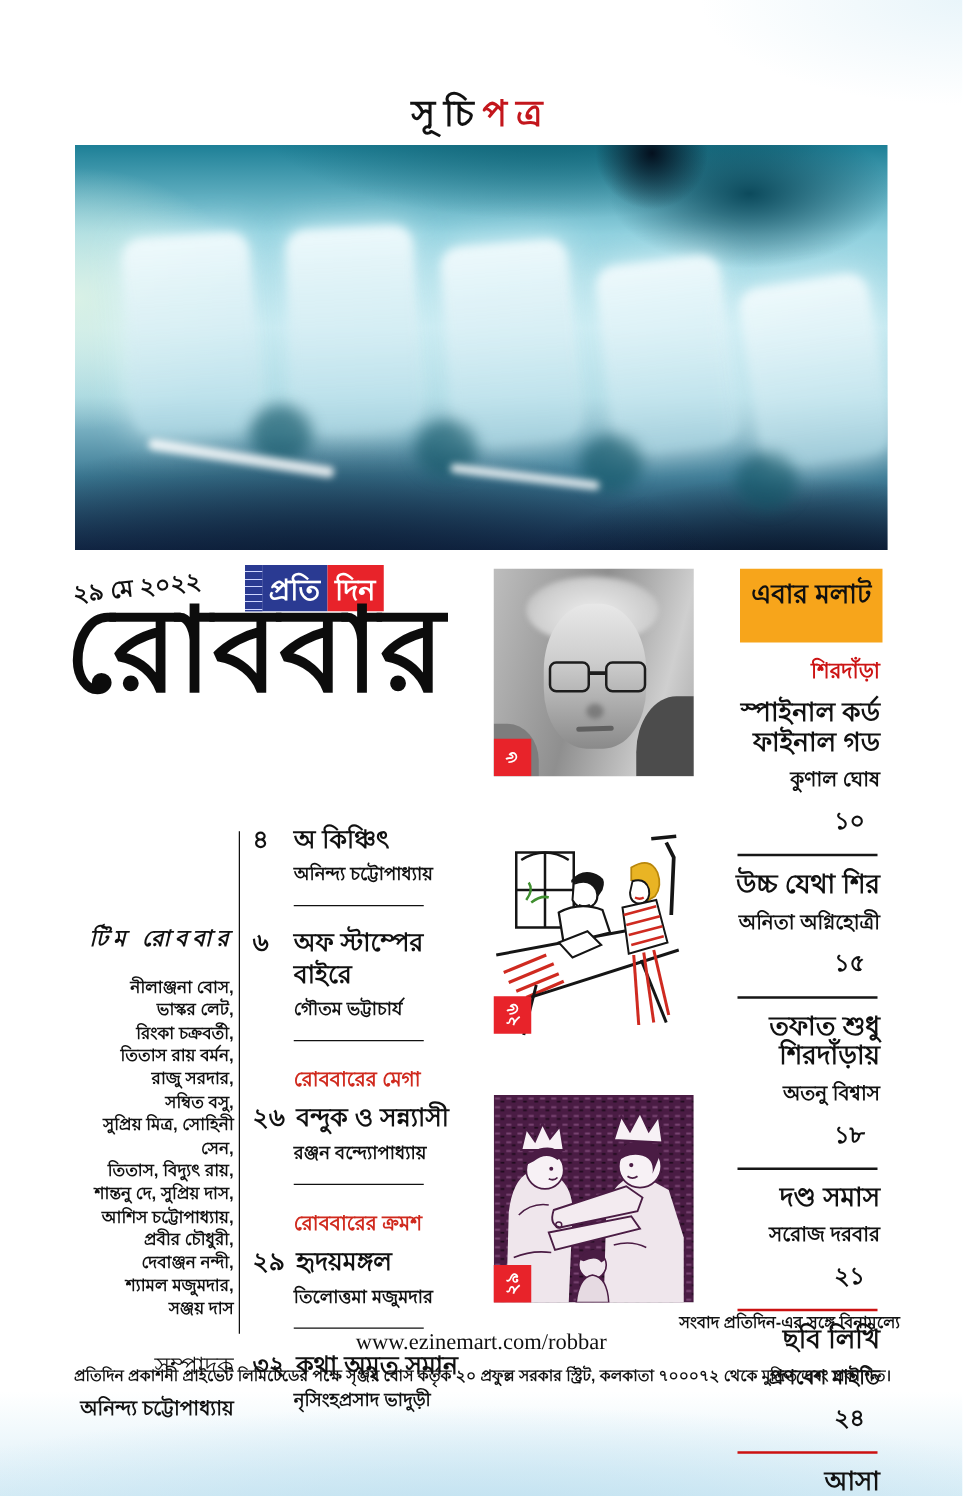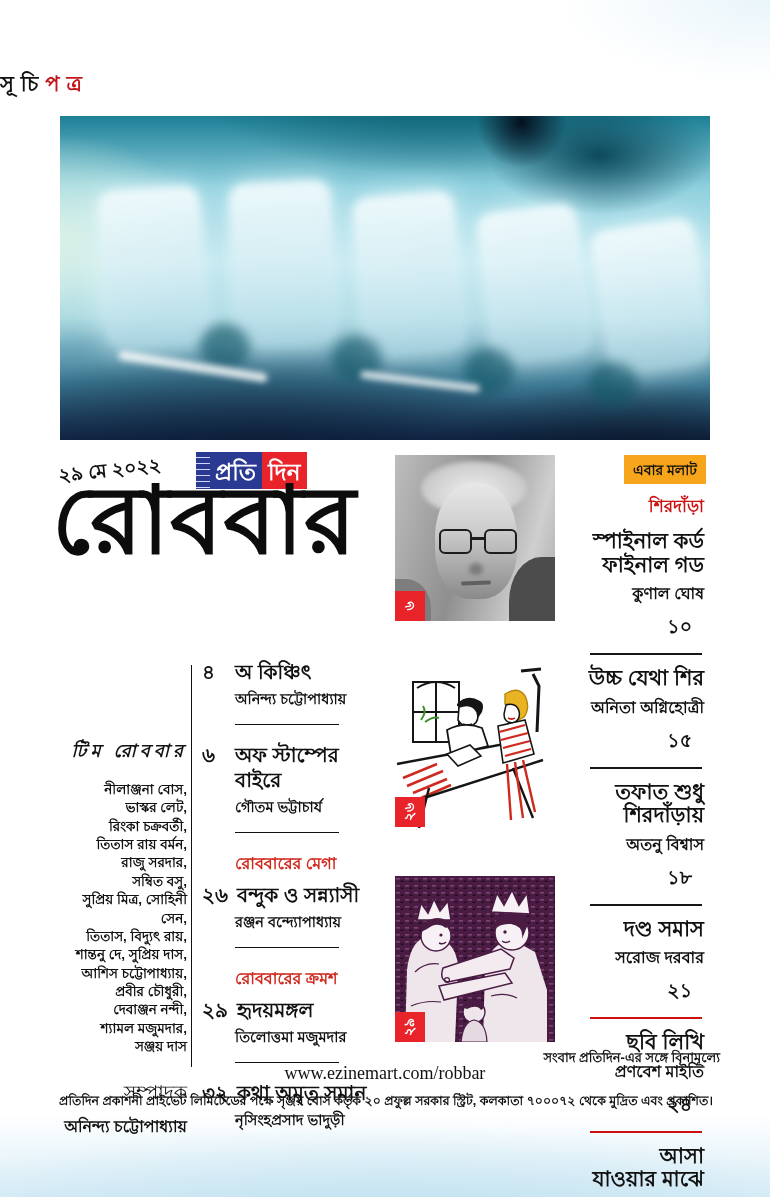--- a/index.html
+++ b/index.html
@@ -4,22 +4,22 @@
 <style>
   html,body{margin:0;padding:0;background:#fff;}
   *{box-sizing:border-box;}
   body{font-family:"Liberation Sans","DejaVu Sans",sans-serif;color:#111;}
   .page{position:relative;width:770px;height:1197px;overflow:hidden;
     background:
       radial-gradient(ellipse 900px 180px at 50% 103%, #bcdfef 0%, rgba(188,223,239,0) 60%),
       radial-gradient(ellipse 300px 120px at 100% 0%, #e9f5fa 0%, rgba(233,245,250,0) 70%),
       linear-gradient(180deg,#ffffff 0%,#ffffff 93%,#daeef7 100%);}
   
-  .suchi{position:absolute;top:68px;left:0;width:100%;
-    font-size:21px;font-weight:600;letter-spacing:7px;}
+  .suchi{position:absolute;top:68px;left:0;width:100%;text-align:center;
+    font-size:29px;font-weight:600;letter-spacing:7px;}
   .suchi .red{color:#c3161c;}
   
   .xray{position:absolute;left:60px;top:116px;width:650px;height:324px;overflow:hidden;
     background:
       radial-gradient(circle 60px at 71% 2%, #04101e 0%, rgba(4,16,30,0) 75%),
       radial-gradient(ellipse 150px 80px at 83% 12%, #0c4a5c 0%, rgba(12,74,92,0) 75%),
       radial-gradient(ellipse 300px 110px at 58% -8%, #0f5f70 0%, rgba(15,95,112,0) 78%),
       radial-gradient(ellipse 200px 150px at 0% 38%, #d9f1e6 0%, rgba(217,241,230,0) 70%),
       radial-gradient(ellipse 430px 170px at 30% 112%, #0b1b33 0%, rgba(11,27,51,0) 78%),
       radial-gradient(ellipse 320px 150px at 88% 115%, #05101d 0%, rgba(5,16,29,0) 72%),
@@ -74,22 +74,22 @@
   
   .badge{position:absolute;left:0;bottom:0;width:30px;height:30px;background:#e8232a;
     display:flex;align-items:center;justify-content:center;}
   .badge span{transform:rotate(-90deg);color:#fff;font-size:14px;font-weight:700;}
   
   .sketch{position:absolute;left:395px;top:666px;width:150px;height:167px;background:#fff;}
   .sketch .badge{bottom:6px;}
   .woodcut{position:absolute;left:395px;top:876px;width:160px;height:166px;}
   
   .cover{position:absolute;left:584px;top:455px;width:122px;text-align:right;}
-  .cover-head{display:inline-block;background:#f7a51b;color:#101010;font-size:14px;
-    font-weight:700;padding:4px 9px 1px 9px;margin-bottom:9px;}
+  .cover-head{display:inline-block;background:#f7a51b;color:#101010;font-size:21px;
+    font-weight:700;padding:4px 9px 20px 9px;margin-bottom:9px;}
   .cover-theme{color:#cc1414;font-size:17px;font-weight:700;margin:0 2px 8px 0;text-align:right;}
   .c-title{font-size:21px;font-weight:700;line-height:1.12;margin-right:2px;}
   .c-author{font-size:16px;font-weight:600;margin:5px 2px 0 0;}
   .c-page{font-size:19px;font-weight:700;margin:4px 14px 0 0;}
   .c-hr{border:none;border-top:2px solid #161616;width:112px;margin:9px 0 11px 6px;}
   .c-hr.red{border-top:2.5px solid #cc1111;}
   .freewith{position:absolute;right:50px;top:1048px;font-size:13px;font-weight:600;}
   
   .vline{position:absolute;left:191px;top:665px;height:402px;border-left:1.5px solid #111;}
   .contents{position:absolute;left:202px;top:660px;width:185px;}

